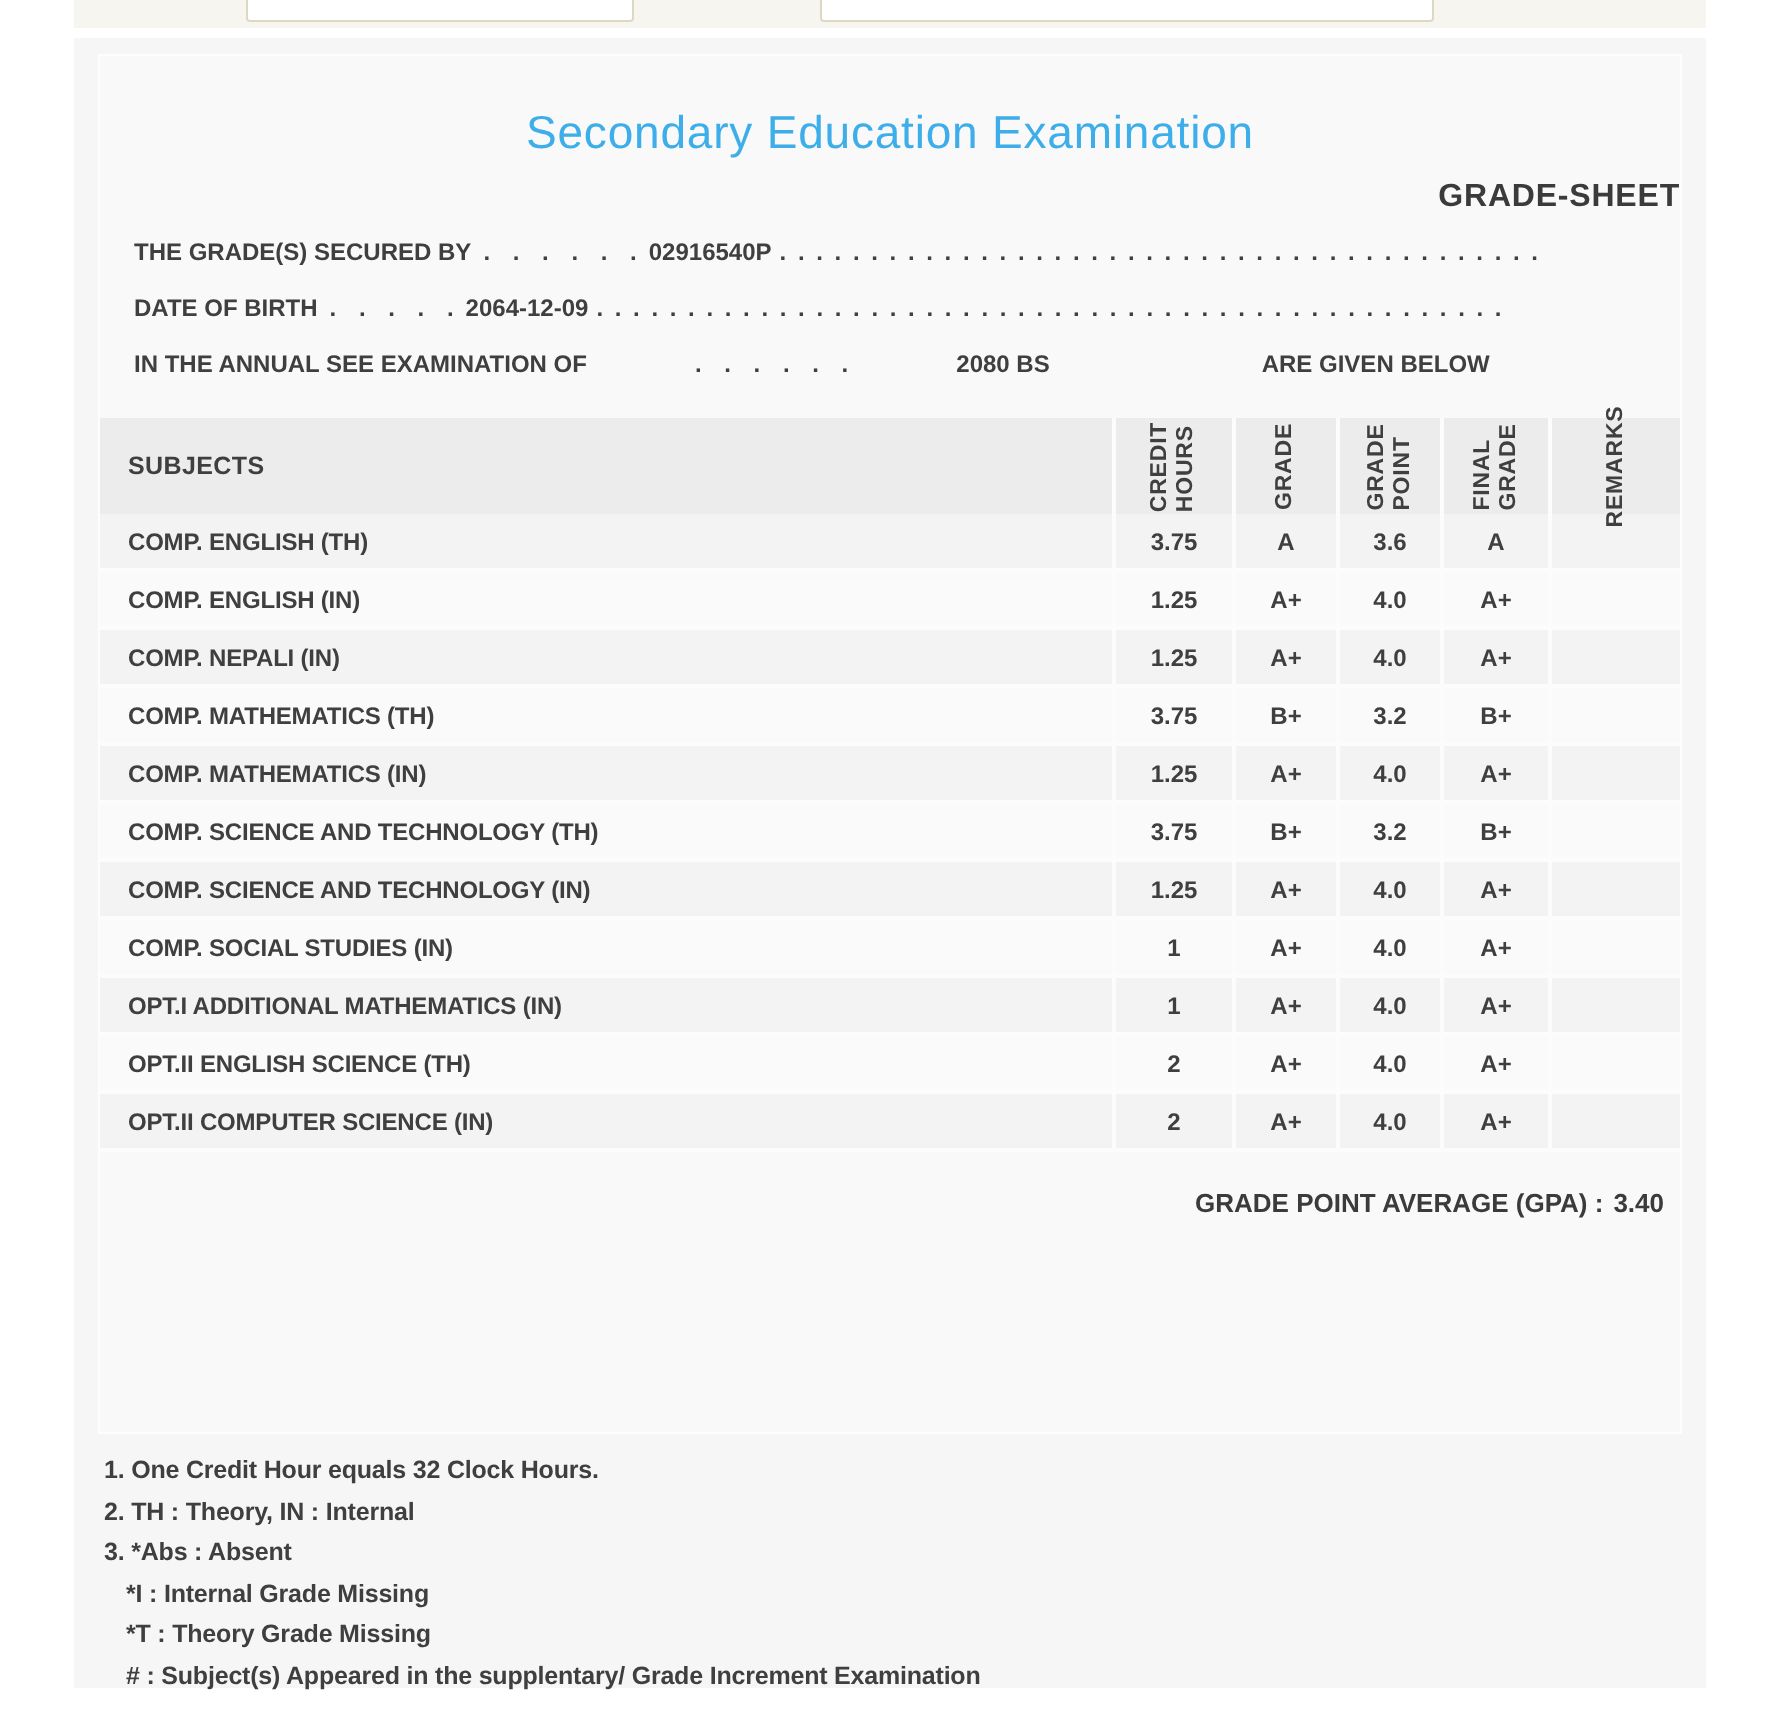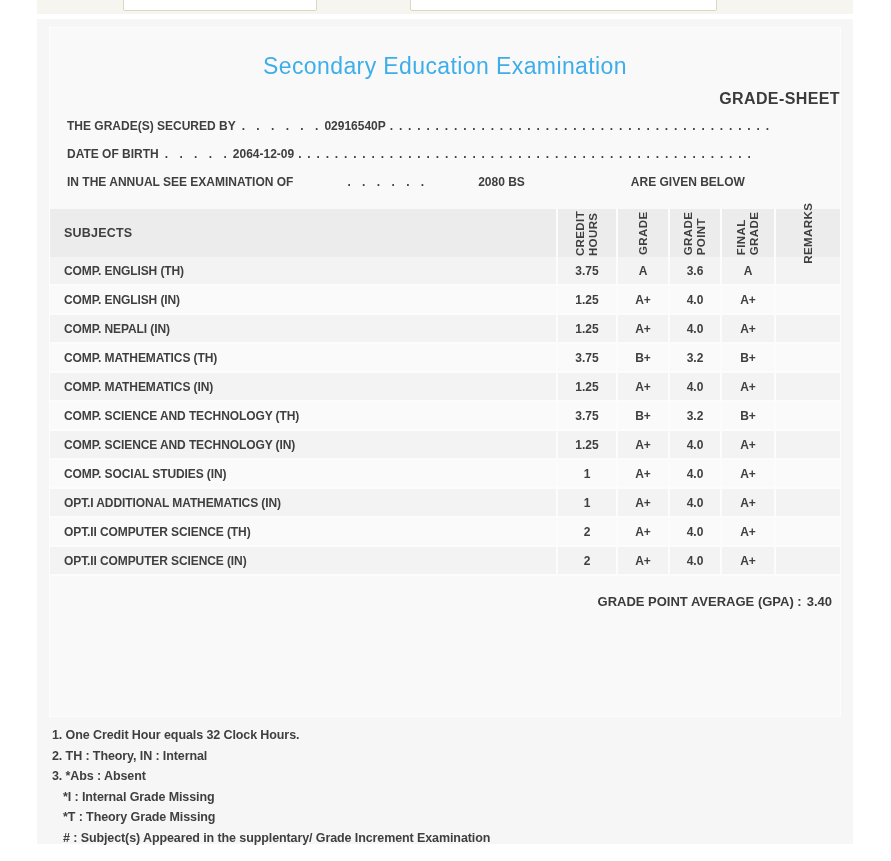--- a/index.html
+++ b/index.html
@@ -212,21 +212,21 @@
           </tr>
           <tr>
             <td class="sub">OPT.I ADDITIONAL MATHEMATICS (IN)</td>
             <td>1</td>
             <td>A+</td>
             <td>4.0</td>
             <td>A+</td>
             <td></td>
           </tr>
           <tr>
-            <td class="sub">OPT.II COMPUTER SCIENCE (TH)</td>
+            <td class="sub">OPT.II ENGLISH SCIENCE (TH)</td>
             <td>2</td>
             <td>A+</td>
             <td>4.0</td>
             <td>A+</td>
             <td></td>
           </tr>
           <tr>
             <td class="sub">OPT.II COMPUTER SCIENCE (IN)</td>
             <td>2</td>
             <td>A+</td>

